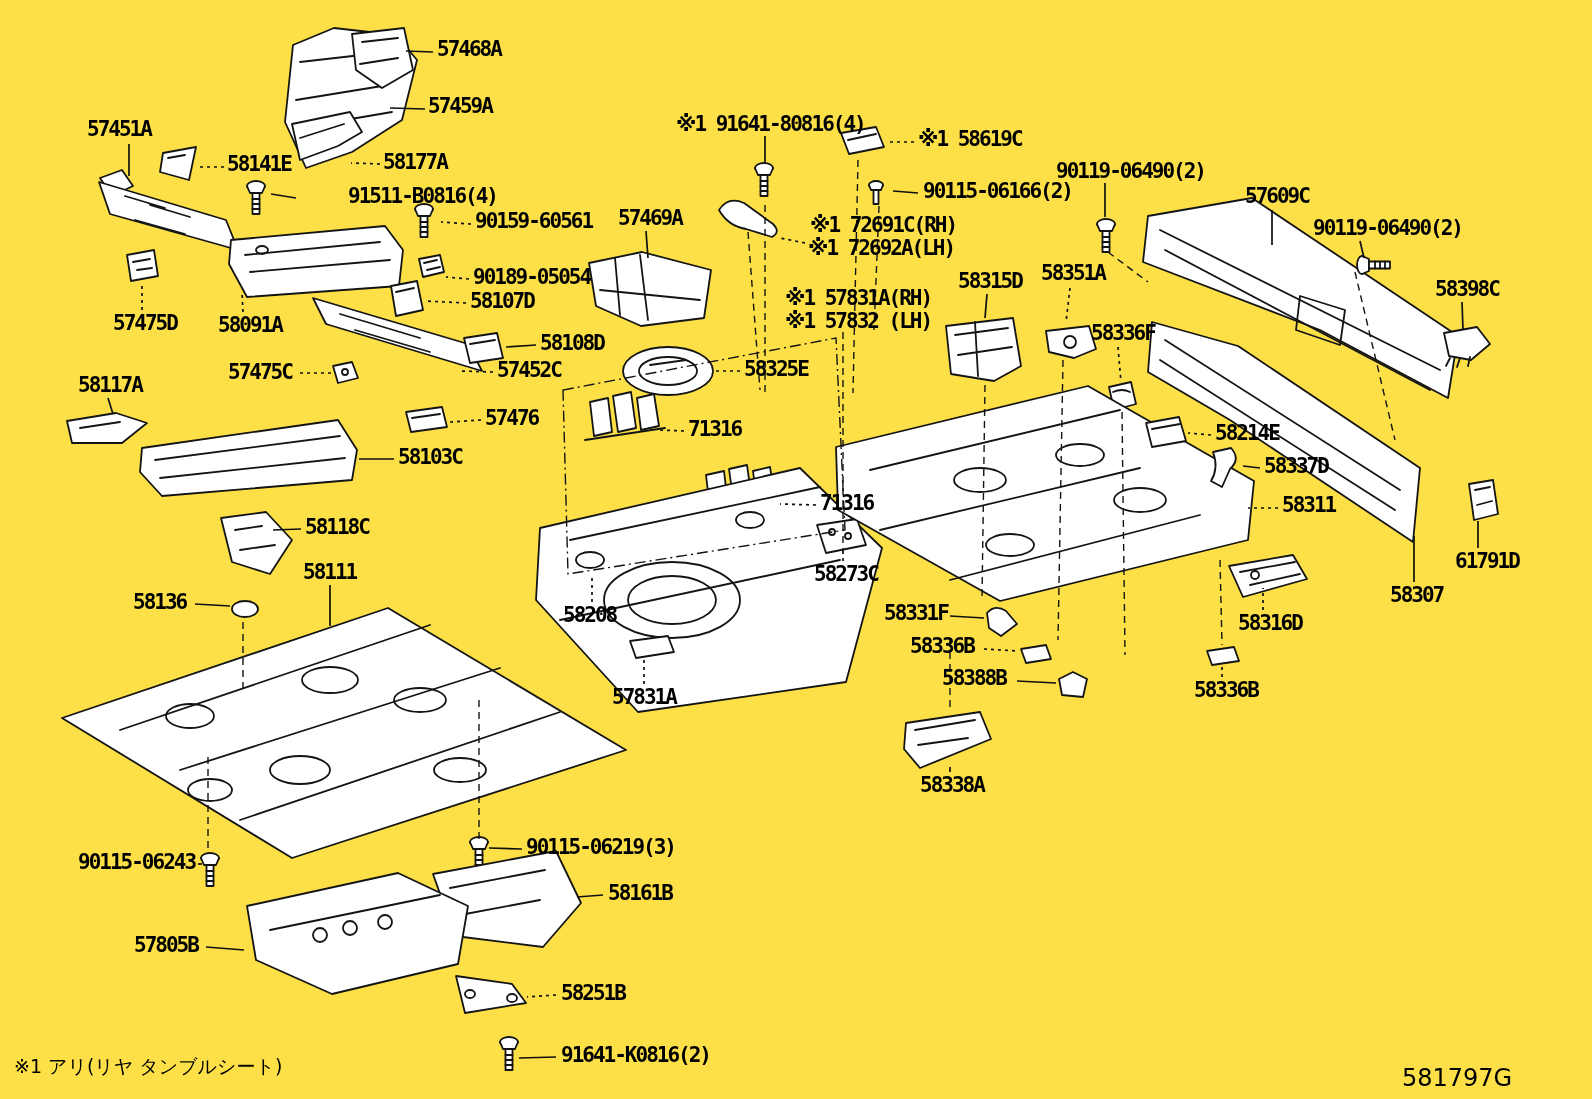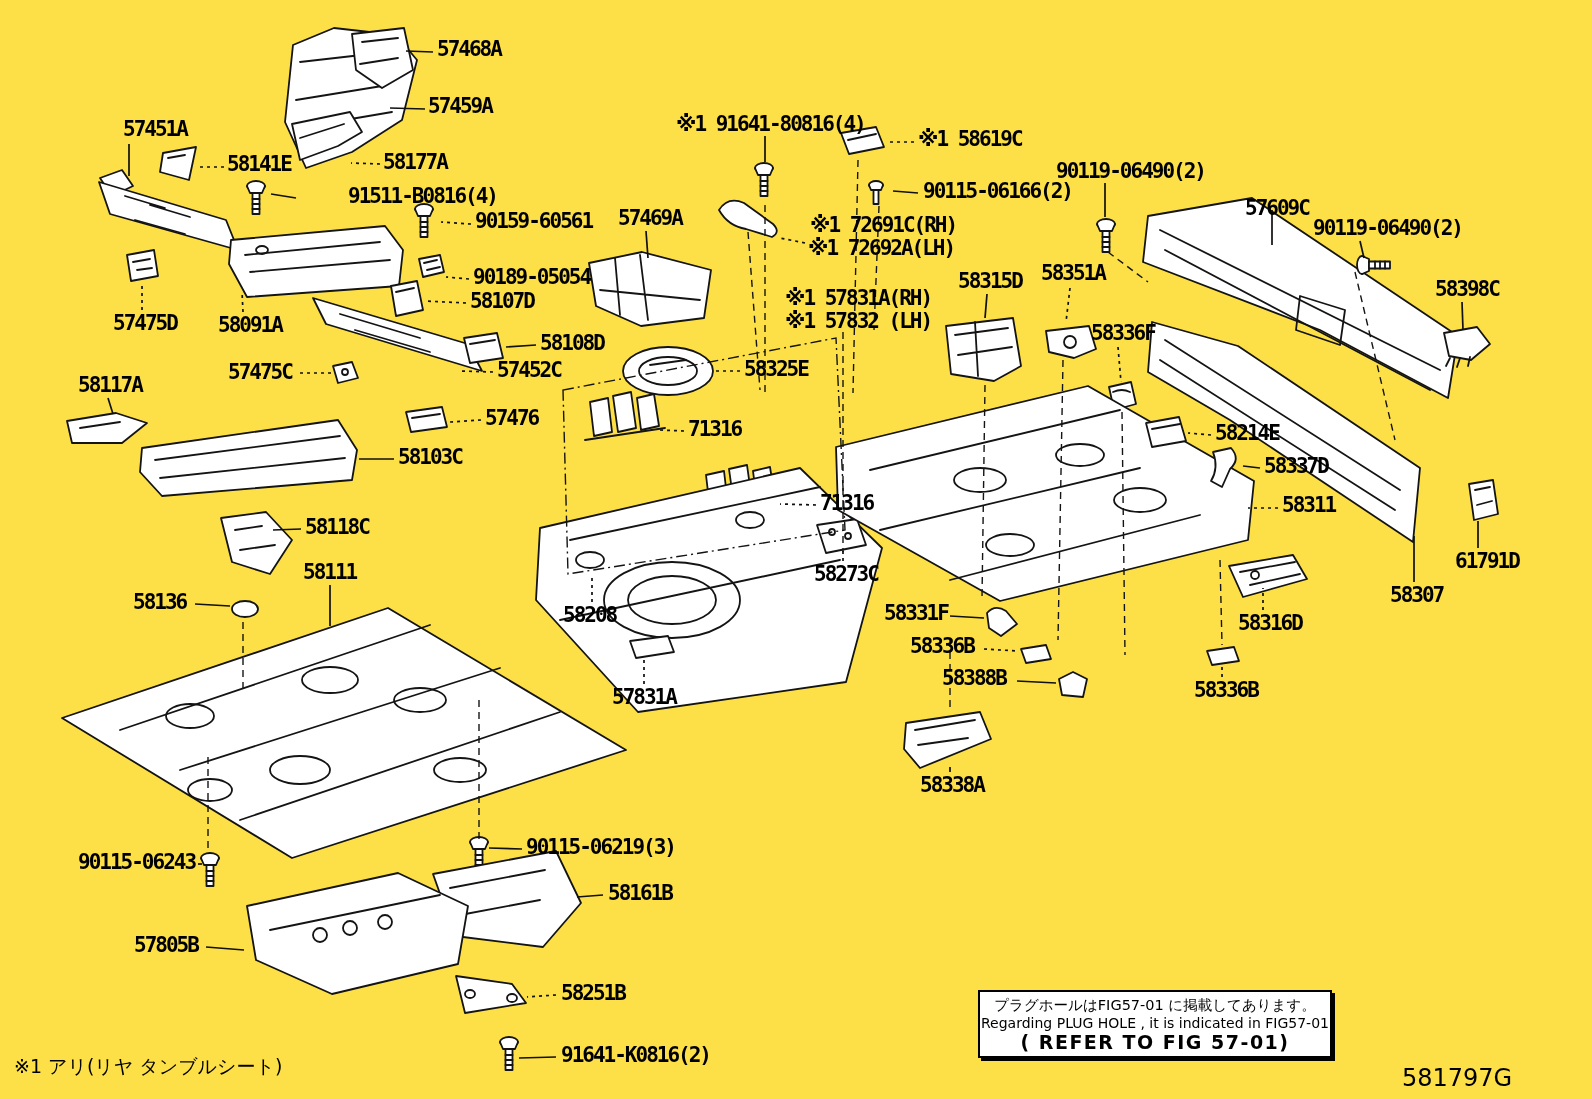--- a/index.html
+++ b/index.html
@@ -360,31 +360,31 @@
       <line x1="522" y1="849" x2="489" y2="848"></line>
       <line x1="603" y1="895" x2="577" y2="897"></line>
       <line x1="206" y1="947" x2="244" y2="950"></line>
       <line x1="556" y1="995" x2="527" y2="997" class="dashed"></line>
       <line x1="556" y1="1057" x2="519" y2="1058"></line>
     </svg>
 
   <div id="labels-layer">
       <div class="part-label" style="left: 437px; top: 38px;">57468A</div>
       <div class="part-label" style="left: 428px; top: 95px;">57459A</div>
-      <div class="part-label" style="left: 87px; top: 118px; margin-left: 36px;">57451A</div>
+      <div class="part-label" style="left: 87px; top: 118px;">57451A</div>
       <div class="part-label" style="left: 227px; top: 153px;">58141E</div>
       <div class="part-label" style="left: 383px; top: 151px;">58177A</div>
       <div class="part-label" style="left: 300px; top: 185px; margin-left: 48px;">91511-B0816(4)</div>
       <div class="part-label" style="left: 475px; top: 210px;">90159-60561</div>
       <div class="part-label" style="left: 618px; top: 207px;">57469A</div>
       <div class="part-label" style="left: 676px; top: 113px;">※1 91641-80816(4)</div>
       <div class="part-label" style="left: 918px; top: 128px;">※1 58619C</div>
       <div class="part-label" style="left: 923px; top: 180px;">90115-06166(2)</div>
       <div class="part-label" style="left: 1056px; top: 160px;">90119-06490(2)</div>
-      <div class="part-label" style="left: 1245px; top: 185px; margin-top: 12px;">57609C</div>
+      <div class="part-label" style="left: 1245px; top: 185px;">57609C</div>
       <div class="part-label" style="left: 1313px; top: 217px;">90119-06490(2)</div>
       <div class="part-label" style="left: 1435px; top: 278px;">58398C</div>
       <div class="part-label" style="left: 810px; top: 214px;">※1 72691C(RH)</div>
       <div class="part-label" style="left: 808px; top: 237px;">※1 72692A(LH)</div>
       <div class="part-label" style="left: 473px; top: 266px;">90189-05054</div>
       <div class="part-label" style="left: 470px; top: 290px;">58107D</div>
       <div class="part-label" style="left: 785px; top: 287px;">※1 57831A(RH)</div>
       <div class="part-label" style="left: 785px; top: 310px;">※1 57832 (LH)</div>
       <div class="part-label" style="left: 958px; top: 270px;">58315D</div>
       <div class="part-label" style="left: 1041px; top: 262px;">58351A</div>
@@ -418,21 +418,16 @@
       <div class="part-label" style="left: 612px; top: 686px;">57831A</div>
       <div class="part-label" style="left: 920px; top: 774px;">58338A</div>
       <div class="part-label" style="left: 78px; top: 851px;">90115-06243</div>
       <div class="part-label" style="left: 526px; top: 836px;">90115-06219(3)</div>
       <div class="part-label" style="left: 608px; top: 882px;">58161B</div>
       <div class="part-label" style="left: 134px; top: 934px;">57805B</div>
       <div class="part-label" style="left: 561px; top: 982px;">58251B</div>
       <div class="part-label" style="left: 561px; top: 1044px;">91641-K0816(2)</div>
     </div>
 
-  <div class="note-box">
-    <div class="note-line-jp">プラグホールはFIG57-01 に掲載してあります。</div>
-    <div class="note-line-en">Regarding PLUG HOLE , it is indicated in FIG57-01</div>
-    <div class="note-line-ref">( REFER TO FIG 57-01)</div>
-  </div>
 
   <div class="footnote">※1 アリ(リヤ タンブルシート)</div>
   <div class="doc-code">581797G</div>
 </div>
 
 </body></html>

